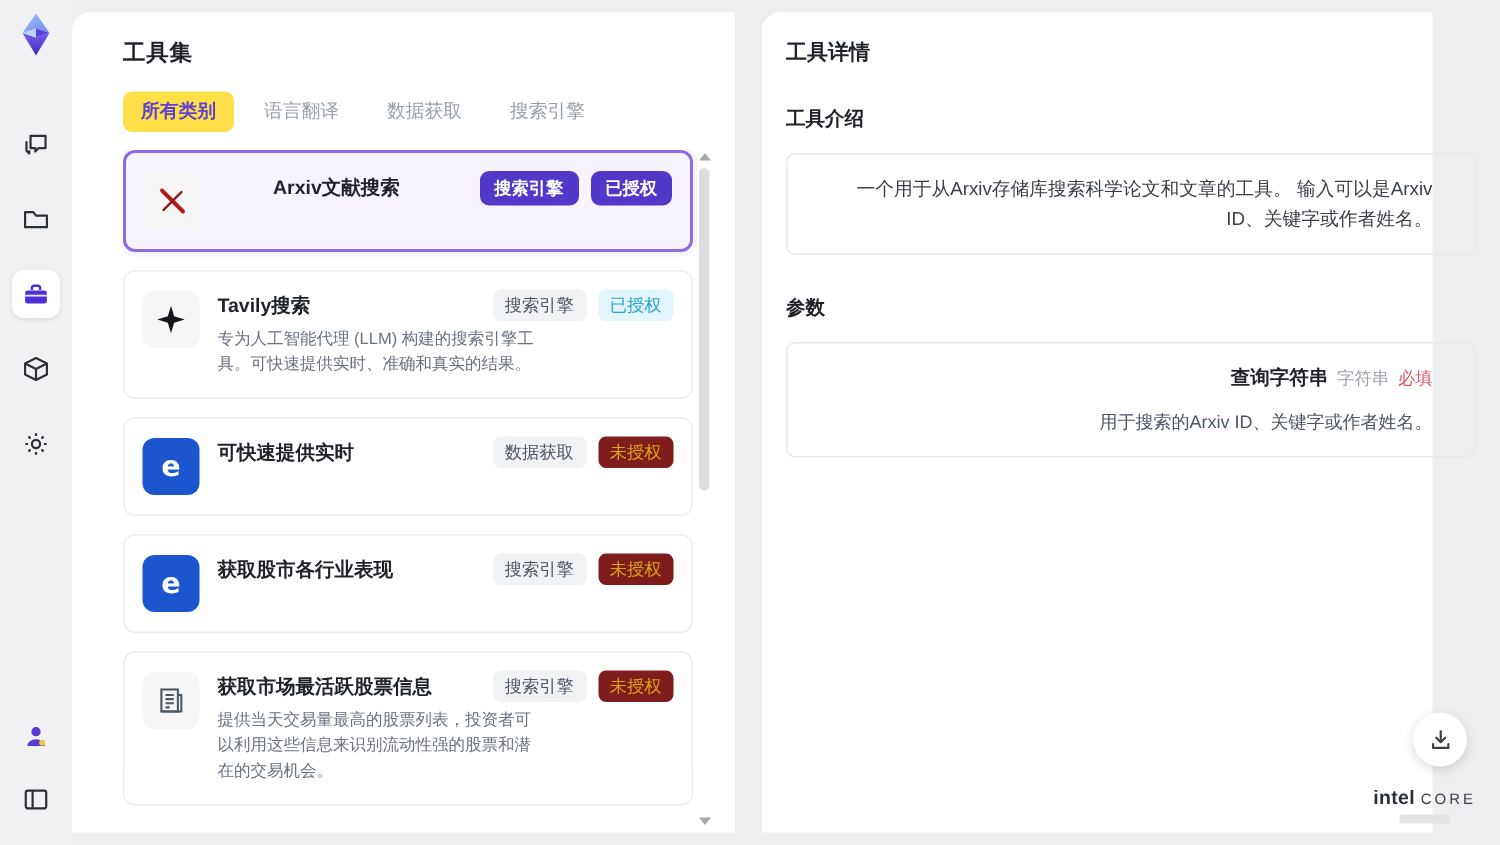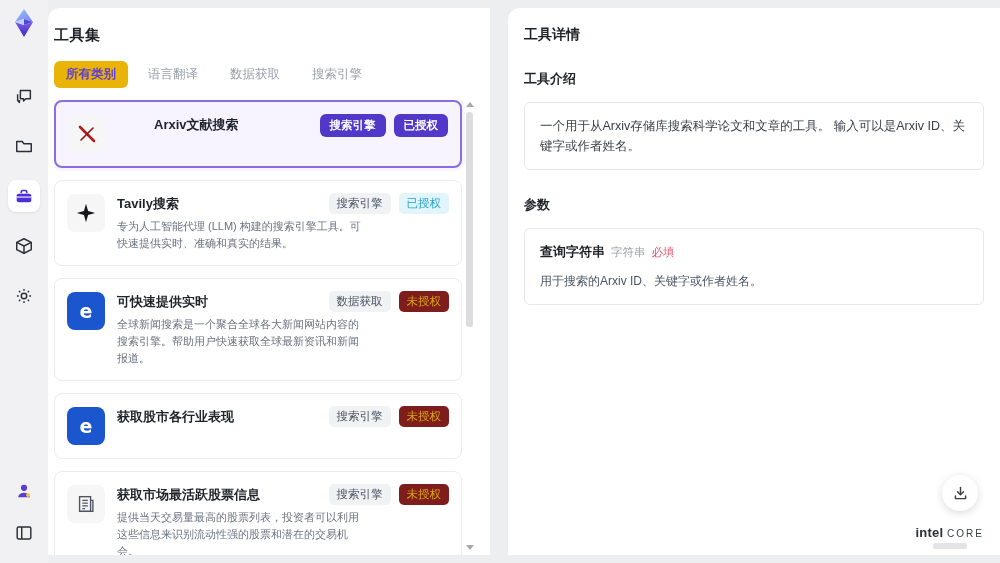--- a/index.html
+++ b/index.html
@@ -21,29 +21,29 @@
     width:32px; height:32px; border-radius:8px; display:flex; align-items:center; justify-content:center;
     cursor:pointer; color:#2b2f36;
   }
   .rail-item.active { background:#ffffff; box-shadow:0 1px 3px rgba(0,0,0,.08); }
   .rail-bottom { margin-top:auto; margin-bottom:14px; display:flex; flex-direction:column; gap:10px; align-items:center; }
   
   .panel {
     position:absolute; top:8px; bottom:8px; background:#ffffff;
     border-top-left-radius:12px;
   }
-  .panel-list  { left:48px;  width:442px; padding:18px 16px 0 6px; overflow:hidden; }
-  .panel-detail{ left:508px; width:492px; padding:18px 20px 0 16px; }
+  .panel-list  { left:48px;  width:442px; padding:18px 16px 0 34px; overflow:hidden; }
+  .panel-detail{ left:508px; width:447px; padding:18px 20px 0 16px; }
   .page-title { font-size:15px; font-weight:bold; letter-spacing:.5px; }
   
   .tabs { display:flex; gap:8px; margin-top:16px; margin-bottom:12px; }
   .tab {
     font-size:12.5px; color:#9aa0aa; padding:5px 12px; border-radius:6px; cursor:pointer; white-space:nowrap;
   }
-  .tab.active { background:#eab308; color:#5f3fd3; font-weight:bold; }
+  .tab.active { background:#fde047; color:#5f3fd3; font-weight:bold; }
   
   .cards { position:relative; height:462px; overflow:hidden; padding-right:12px; }
   .card {
     position:relative; display:flex; gap:12px; align-items:flex-start;
     border:1px solid #ececee; border-radius:8px; background:#fff;
     padding:13px 12px; margin-bottom:12px; cursor:pointer;
   }
   .card.selected {
     border:2px solid #8a6de0; background:#f8f4ff;
     box-shadow:0 0 0 3px rgba(138,109,224,.08);
@@ -70,22 +70,23 @@
   .sb { position:absolute; right:0; top:0; bottom:10px; width:9px; }
   .sb-arrow { position:absolute; left:1px; width:0; height:0; border-left:4px solid transparent; border-right:4px solid transparent; }
   .sb-up   { top:2px;    border-bottom:5px solid #a8a8ad; }
   .sb-down { bottom:2px; border-top:5px solid #a8a8ad; }
   .sb-thumb{ position:absolute; left:1px; top:12px; width:7px; height:215px; border-radius:4px; background:#dcdcdf; }
   
   .detail-title { font-size:14px; font-weight:bold; }
   .section-h { font-size:13px; font-weight:bold; margin-top:26px; }
   .info-box {
     border:1px solid #e7e7ea; border-radius:6px; margin-top:14px;
-    padding:13px 15px; font-size:12.5px; color:#3a3f47; line-height:1.6;
+    padding:13px 28px; font-size:12.5px; color:#3a3f47; line-height:1.6;
     width:460px;
+    text-align:right;
   }
   .param-name { font-size:13px; font-weight:bold; color:#1f2329; }
   .param-type { font-size:11.5px; color:#9aa0aa; margin-left:6px; }
   .param-req  { font-size:11.5px; color:#e0566b; margin-left:6px; }
   .param-desc { font-size:12px; color:#4b5563; margin-top:9px; }
   
   .fab {
     position:absolute; right:22px; bottom:52px; width:36px; height:36px; border-radius:50%;
     background:#fff; box-shadow:0 2px 8px rgba(0,0,0,.14); display:flex; align-items:center; justify-content:center;
     cursor:pointer; border:none;
@@ -218,21 +219,20 @@
         </div>
         <div class="card-badges">
           <span class="badge cat">搜索引擎</span>
           <span class="badge auth-yes">已授权</span>
         </div>
       </div>
       <div class="card">
         <div class="tool-ico ico-blue">e</div>
         <div class="card-body">
           <div class="card-title">可快速提供实时</div>
-          <div class="card-desc">全球新闻搜索是一个聚合全球各大新闻网站内容的搜索引擎。帮助用户快速获取全球最新资讯和新闻报道。</div>
         </div>
         <div class="card-badges">
           <span class="badge cat">数据获取</span>
           <span class="badge auth-no">未授权</span>
         </div>
       </div>
       <div class="card">
         <div class="tool-ico ico-blue">e</div>
         <div class="card-body">
           <div class="card-title">获取股市各行业表现</div>

